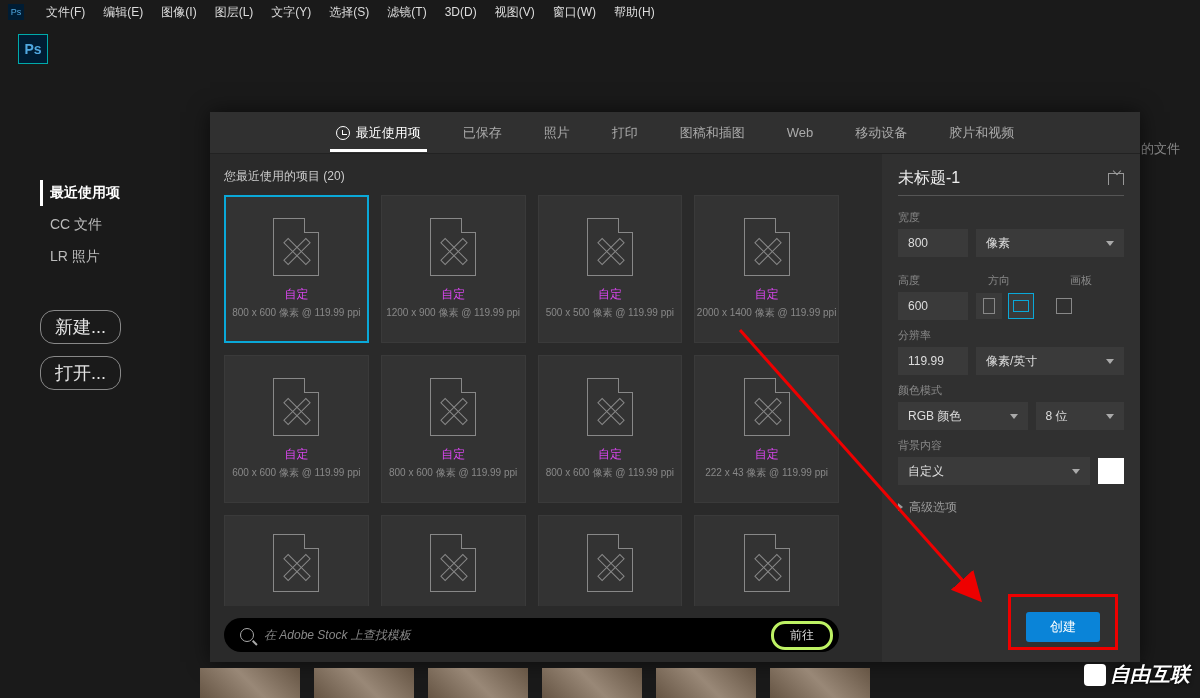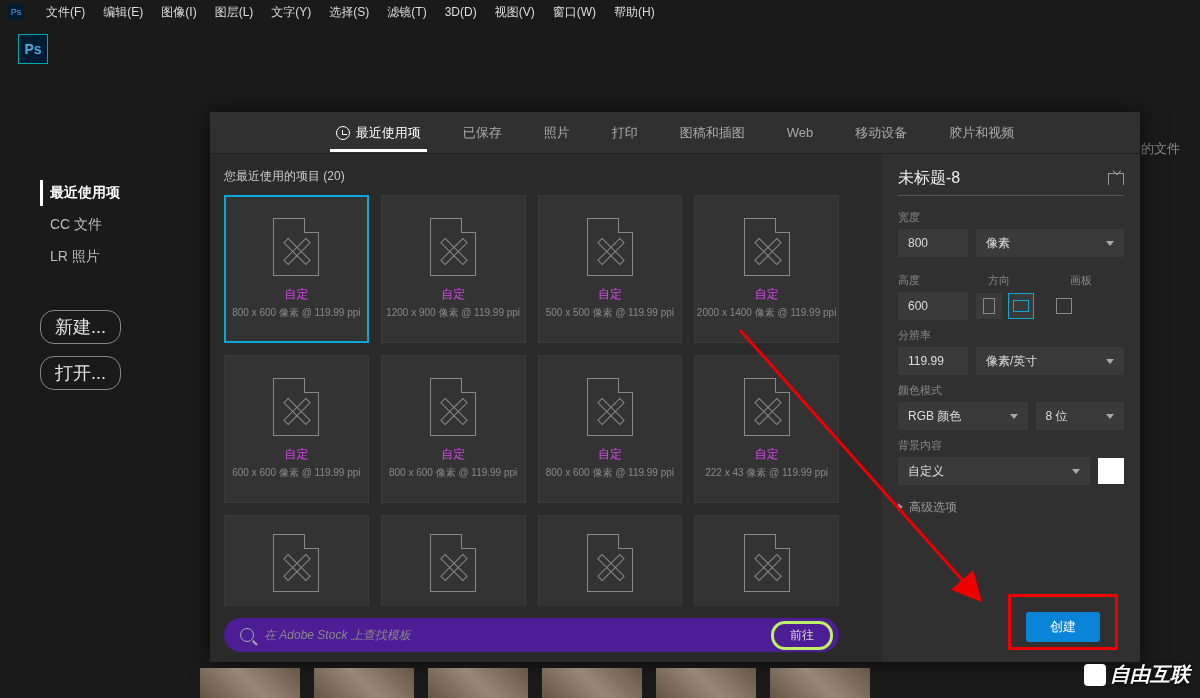--- a/index.html
+++ b/index.html
@@ -42,21 +42,21 @@
   .file-icon { width:46px; height:58px; position:relative; }
   .file-shape { width:46px; height:58px; border:1.5px solid #888; position:absolute; }
   .file-shape::before { content:""; position:absolute; right:-1px; top:-1px; width:14px; height:14px; background:#333; border-left:1.5px solid #888; border-bottom:1.5px solid #888; }
   .pencils { position:absolute; left:10px; top:20px; width:26px; height:26px; }
   .pencils::before, .pencils::after { content:""; position:absolute; width:30px; height:5px; border:1.5px solid #888; top:10px; left:-2px; }
   .pencils::before { transform:rotate(45deg); }
   .pencils::after { transform:rotate(-45deg); }
   .preset-name { font-size:12px; color:#d946ef; margin-top:10px; }
   .preset-sub { font-size:10px; color:#888; margin-top:3px; }
   
-  .search-row { margin-top:12px; height:34px; background:#4c1d95; border-radius:18px; display:flex; align-items:center; padding:0 6px 0 16px; gap:10px; }
+  .search-row { margin-top:12px; height:34px; background:#000000; border-radius:18px; display:flex; align-items:center; padding:0 6px 0 16px; gap:10px; }
   .search-row .mag { width:14px; height:14px; border:1.5px solid #aaa; border-radius:50%; position:relative; }
   .search-row .mag::after { content:""; position:absolute; width:6px; height:1.5px; background:#aaa; right:-5px; bottom:-2px; transform:rotate(45deg); }
   .search-row .ph { flex:1; color:#888; font-size:12px; font-style:italic; }
   .search-row .go { border:3px solid #bef264; border-radius:14px; padding:3px 16px; font-size:12px; color:#ddd; cursor:pointer; }
   
   
   .detail { width:258px; background:#303030; padding:14px 16px; font-size:12px; color:#bbb; overflow:hidden; }
   .detail .sec-title { font-size:11px; color:#999; margin-bottom:8px; }
   .name-row { display:flex; align-items:center; justify-content:space-between; border-bottom:1px solid #555; padding-bottom:6px; margin-bottom:14px; }
   .name-row .docname { font-size:16px; color:#eee; }
@@ -238,21 +238,21 @@
         </div>
       <div class="search-row">
         <span class="mag"></span>
         <span class="ph">在 Adobe Stock 上查找模板</span>
         <span class="go">前往</span>
       </div>
     </div>
 
     <div class="detail">
       <div class="name-row">
-        <span class="docname">未标题-8</span>
+        <span class="docname">未标题-1</span>
         <span class="save-icon"></span>
       </div>
 
       <div class="lbl">宽度</div>
       <div class="row">
         <div class="field num">800</div>
         <div class="field select">
           <span>像素</span>
           <span class="chev"></span>
         </div>

